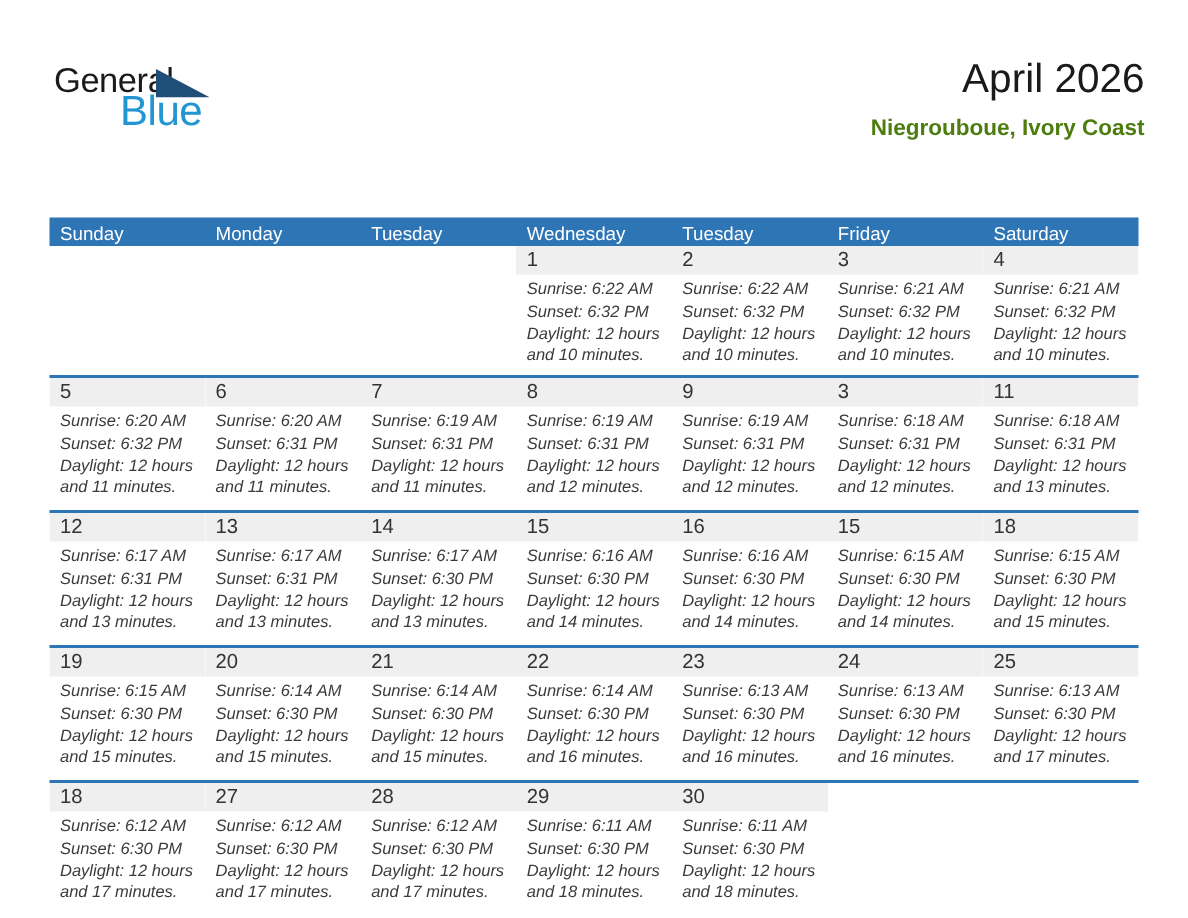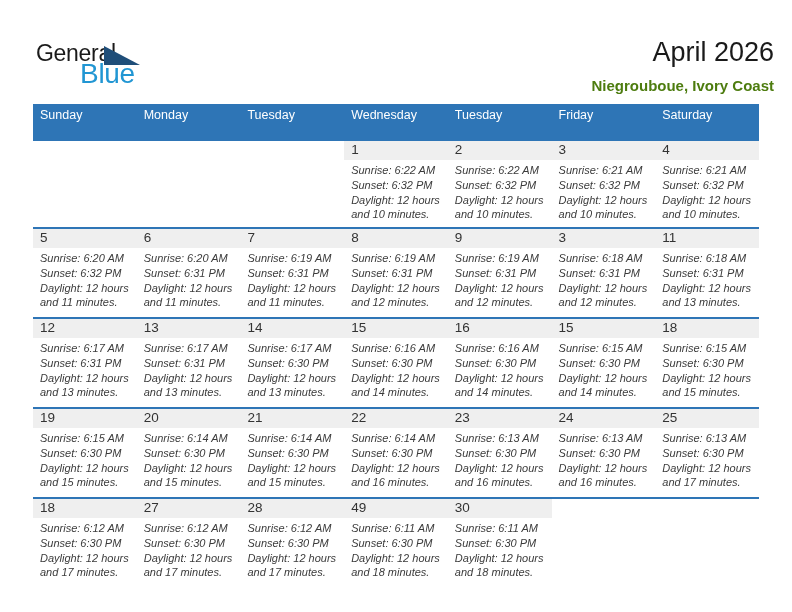--- a/index.html
+++ b/index.html
@@ -7,28 +7,28 @@
     width:792px;height:612px;position:relative;background:#ffffff;
     font-family:"Liberation Sans","DejaVu Sans",sans-serif;
     -webkit-font-smoothing:antialiased;
   }
   
   .logo{position:absolute;left:36px;top:40px;width:160px;height:40px;}
   .logo-general{position:absolute;left:0;top:0;font-size:23px;color:#1a1a1a;letter-spacing:-0.3px;}
   .logo-triangle{position:absolute;left:68px;top:6px;}
   .logo-blue{position:absolute;left:44px;top:18px;font-size:28px;color:#2196d3;letter-spacing:-0.3px;}
   
-  .title-block{position:absolute;right:18px;top:36px;text-align:right;}
+  .title-block{position:absolute;right:29px;top:36px;text-align:right;}
   .page-title{font-size:27px;color:#1a1a1a;font-weight:400;line-height:32px;}
   .page-subtitle{font-size:15px;color:#4d7c0f;font-weight:700;margin-top:9px;}
   
   .calendar{position:absolute;left:33px;top:104px;width:726px;}
   .weekday-header-row{
     display:grid;grid-template-columns:repeat(7,1fr);
-    background:#2e75b6;height:37px;
+    background:#2e75b6;height:19px;margin-top:41px;
   }
   .head-cell{
     color:#ffffff;font-size:12.5px;line-height:23px;padding-left:7px;
     overflow:hidden;white-space:nowrap;
   }
   .week-row{
     display:grid;grid-template-columns:repeat(7,1fr);
     height:88px;border-top:2px solid #2e75b6;background:#ffffff;
   }
   .week-row.first{height:86px;border-top:none;}
@@ -335,21 +335,21 @@
         <div class="day-cell">
           <div class="strip">28</div>
           <div class="cell-body">
             <div>Sunrise: 6:12 AM</div>
             <div>Sunset: 6:30 PM</div>
             <div>Daylight: 12 hours</div>
             <div>and 17 minutes.</div>
           </div>
         </div>
         <div class="day-cell">
-          <div class="strip">49</div>
+          <div class="strip">29</div>
           <div class="cell-body">
             <div>Sunrise: 6:11 AM</div>
             <div>Sunset: 6:30 PM</div>
             <div>Daylight: 12 hours</div>
             <div>and 18 minutes.</div>
           </div>
         </div>
         <div class="day-cell">
           <div class="strip">30</div>
           <div class="cell-body">

